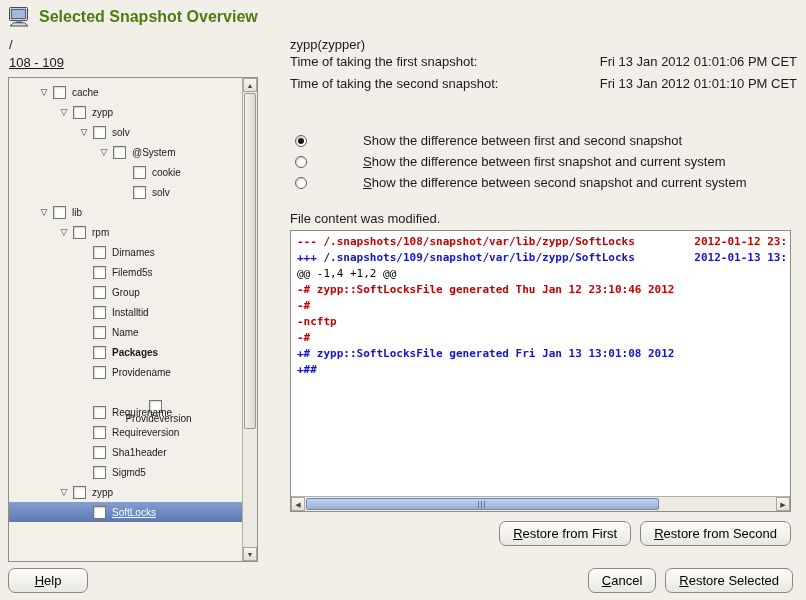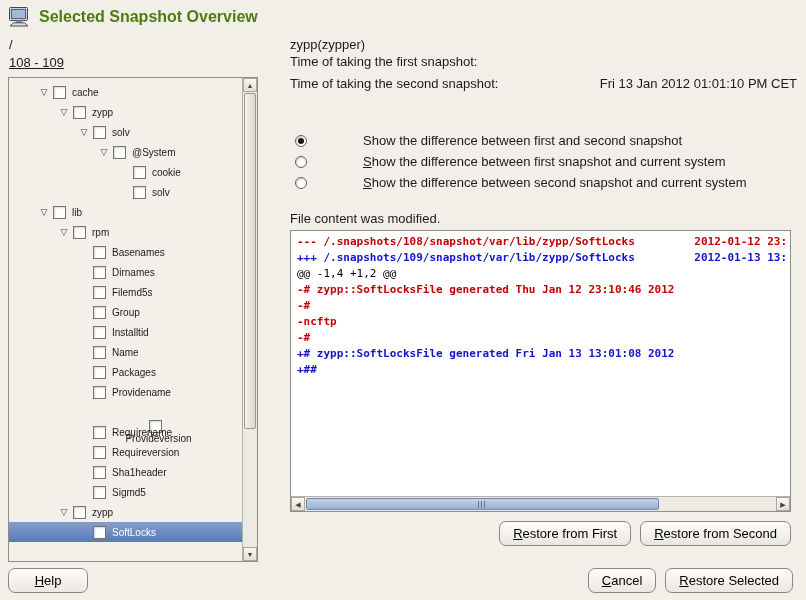--- a/index.html
+++ b/index.html
@@ -20,21 +20,21 @@
   
   .root-label  { position:absolute; left:9px; top:37px; }
   .range-label { position:absolute; left:9px; top:55px; text-decoration:underline; }
 
   .tree-box {
     position:absolute; left:8px; top:77px; width:250px; height:485px;
     border:1px solid #8f8e86; background:#f2f0e9;
   }
   .tree-rows { position:absolute; left:0; top:4px; right:15px; bottom:0; overflow:hidden; }
   .tree-row { height:20px; display:flex; align-items:center; white-space:nowrap; }
-  .tree-row.selected { background:linear-gradient(180deg,#849ecf,#5a7ab6); color:#fff; }
+  .tree-row.selected { background:linear-gradient(180deg,#849ecf,#5a7ab6); color:#fff;text-decoration:underline; }
   .expander { display:inline-block; width:18px; text-align:center; font-size:9px; color:#3a3a3a; flex:0 0 18px; }
   .tree-row.selected .expander { color:#fff; }
   .checkbox {
     display:inline-block; width:13px; height:13px; flex:0 0 13px;
     background:#fff; border:1px solid #75736b; margin-right:6px;
     box-shadow:inset 1px 1px 2px rgba(0,0,0,.18);
   }
   .tree-label { font-size:10px;text-align:right; }
 
   
@@ -179,25 +179,20 @@
           <span class="tree-label">lib</span>
         </div>
         <div class="tree-row" style="padding-left: 46px;">
           <span class="expander">▽</span>
           <span class="checkbox"></span>
           <span class="tree-label">rpm</span>
         </div>
         <div class="tree-row" style="padding-left: 66px;">
           <span class="expander"></span>
           <span class="checkbox"></span>
-          <span class="tree-label">Basenames</span>
-        </div>
-        <div class="tree-row" style="padding-left: 66px;">
-          <span class="expander"></span>
-          <span class="checkbox"></span>
           <span class="tree-label">Dirnames</span>
         </div>
         <div class="tree-row" style="padding-left: 66px;">
           <span class="expander"></span>
           <span class="checkbox"></span>
           <span class="tree-label">Filemd5s</span>
         </div>
         <div class="tree-row" style="padding-left: 66px;">
           <span class="expander"></span>
           <span class="checkbox"></span>
@@ -206,21 +201,21 @@
         <div class="tree-row" style="padding-left: 66px;">
           <span class="expander"></span>
           <span class="checkbox"></span>
           <span class="tree-label">Installtid</span>
         </div>
         <div class="tree-row" style="padding-left: 66px;">
           <span class="expander"></span>
           <span class="checkbox"></span>
           <span class="tree-label">Name</span>
         </div>
-        <div class="tree-row" style="padding-left: 66px;">
+        <div class="tree-row" style="padding-left: 66px; font-weight: bold;">
           <span class="expander"></span>
           <span class="checkbox"></span>
           <span class="tree-label">Packages</span>
         </div>
         <div class="tree-row" style="padding-left: 66px;">
           <span class="expander"></span>
           <span class="checkbox"></span>
           <span class="tree-label">Providename</span>
         </div>
         <div class="tree-row" style="padding-left: 66px; flex-direction: column;">
@@ -267,20 +262,21 @@
   </div>
 
   <button class="btn help-button">
     <span class="mnemonic"><u>H</u>elp</span>
   </button>
 
   <div class="snapshot-name">zypp(zypper)</div>
 
   <div class="time-row first">
     <span>Time of taking the first snapshot:</span>
+    <span>Fri 13 Jan 2012 01:01:06 PM CET</span>
   </div>
   <div class="time-row second">
     <span>Time of taking the second snapshot:</span>
     <span>Fri 13 Jan 2012 01:01:10 PM CET</span>
   </div>
 
   <div class="radio-group">
     <label class="radio-row">
       <span class="radio checked"></span>
       <span class="radio-label">Show the difference between first and second snapshot</span>

